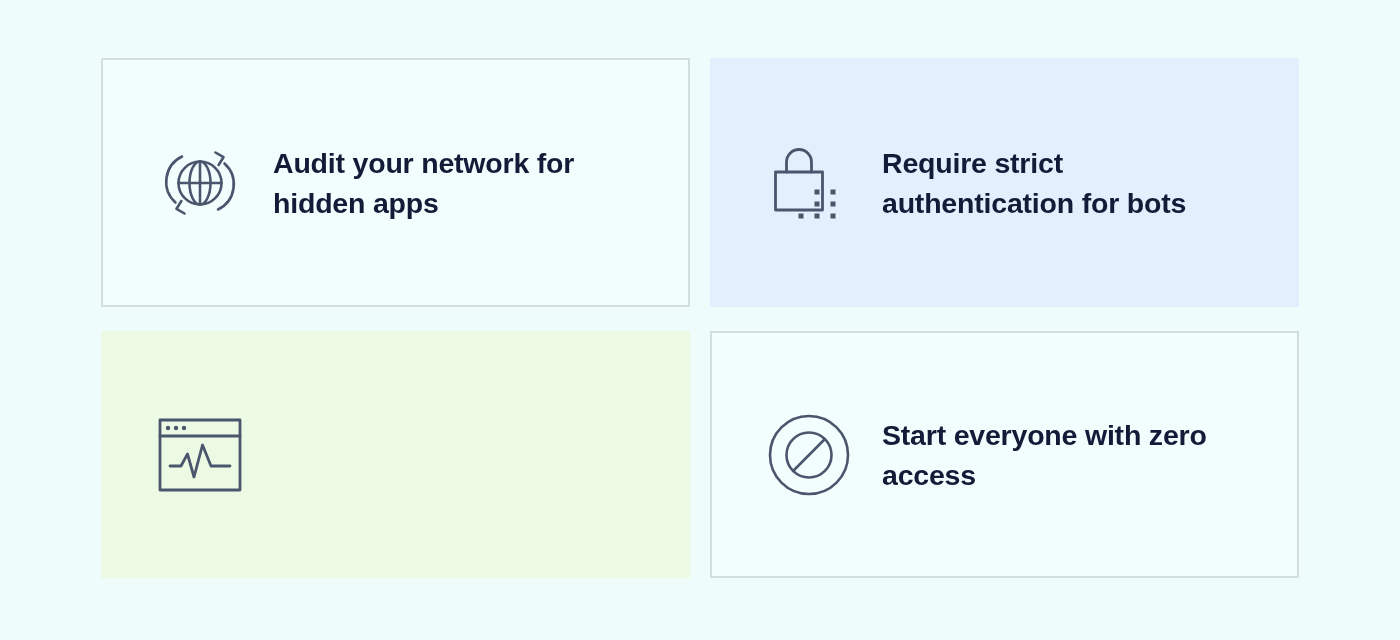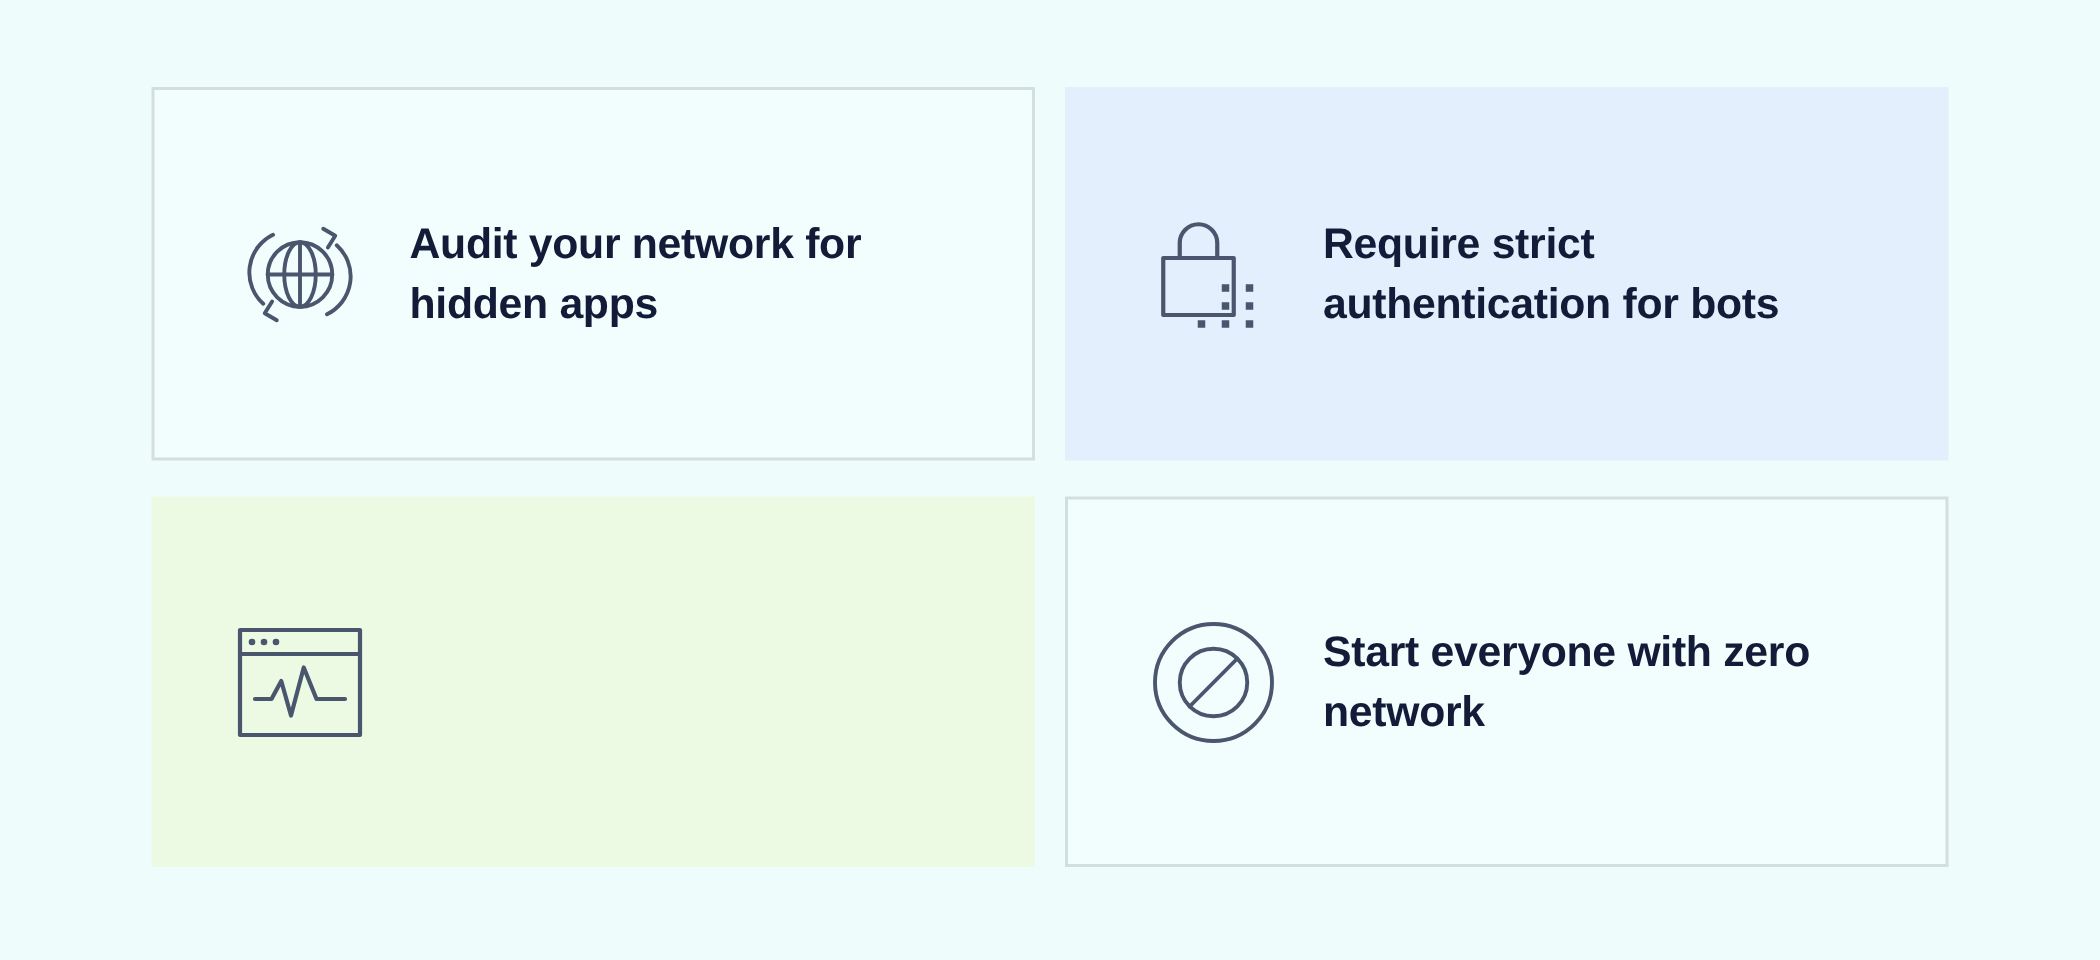--- a/index.html
+++ b/index.html
@@ -138,16 +138,16 @@
   </div>
 
   <div class="card card--r2c2 card--outlined">
     <div class="card__icon">
       <svg width="90" height="90" viewBox="0 0 90 90" fill="none" stroke="#49566d" stroke-width="2.6" stroke-linecap="round" stroke-linejoin="round">
         <circle cx="45" cy="45" r="39"></circle>
         <circle cx="45" cy="45" r="22.5"></circle>
         <path d="M29.1 61 L60.9 29"></path>
       </svg>
     </div>
-    <div class="card__label">Start everyone with zero network</div>
+    <div class="card__label">Start everyone with zero access</div>
   </div>
 
 </div>
 
 </body></html>

